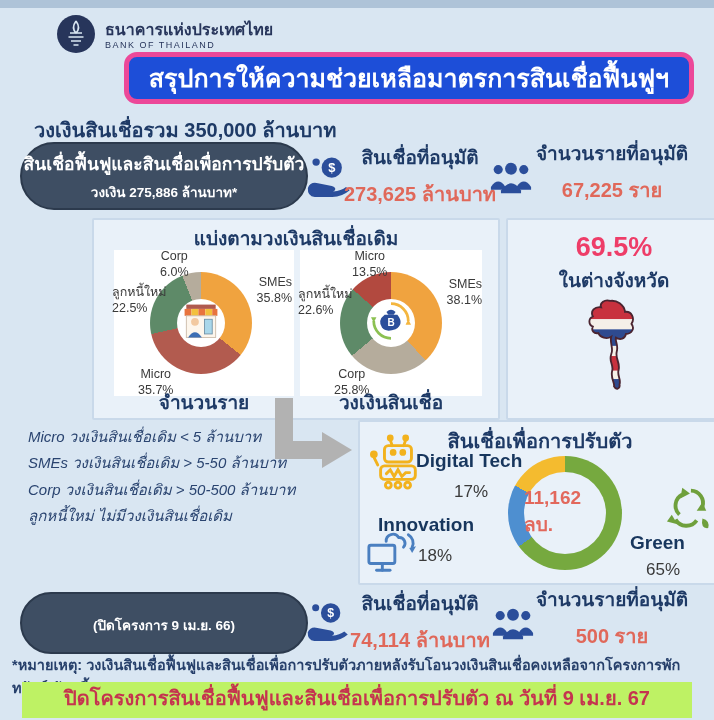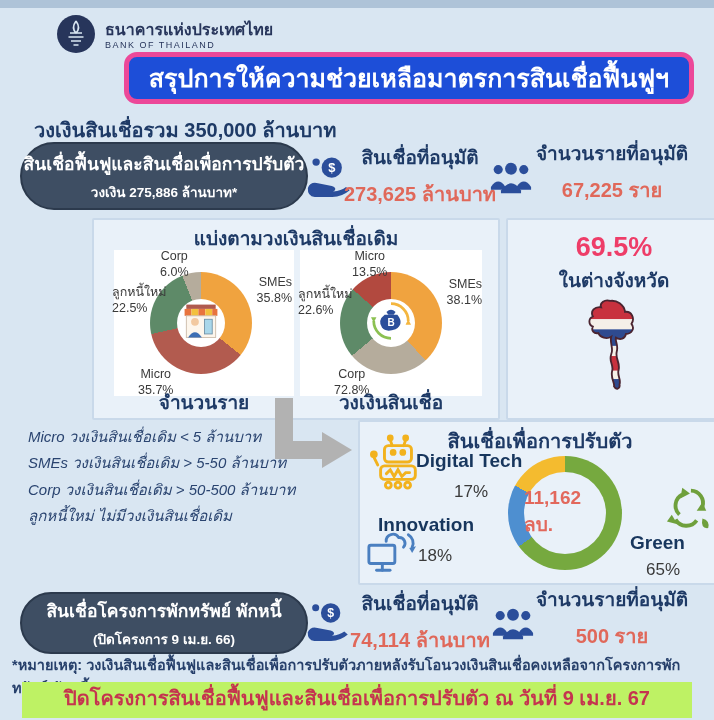--- a/index.html
+++ b/index.html
@@ -169,21 +169,21 @@
       <div class="slice-label" style="top:26px;right:0;text-align:right;">
         <span>SMEs</span>
           <span>38.1%</span>
       </div>
       <div class="slice-label" style="top:36px;left:-2px;text-align:left;">
         <span>ลูกหนี้ใหม่</span>
           <span>22.6%</span>
       </div>
       <div class="slice-label" style="bottom:-2px;left:34px;">
         <span>Corp</span>
-          <span>72.8%</span>
+          <span>25.8%</span>
       </div>
     </div>
 
     <div class="chart-caption" style="left:20px;bottom:1px;width:180px;">จำนวนราย</div>
     <div class="chart-caption" style="left:206px;bottom:1px;width:182px;">วงเงินสินเชื่อ</div>
   </div>
 
   <div class="panel-box" style="left:478px;top:218px;width:216px;height:202px;">
     <div class="prov-pct">69.5%</div>
     <div class="prov-line" style="margin-top:2px;">ในต่างจังหวัด</div>
@@ -281,21 +281,20 @@
         </g>
         <polygon points="17,4 25,10 15,15" fill="#6FA03C"></polygon>
         <polygon points="42,28 32,28 38,19" fill="#6FA03C"></polygon>
         <polygon points="6,32 12,42 1,39" fill="#6FA03C"></polygon>
         <path d="M38,36 q8,2 6,10 q-8,1 -6,-10 z" fill="#6FA03C"></path>
       </svg>
     </span>
   </div>
 
   <div class="dark-pill" style="top:592px;width:288px;height:62px;">
-    <span class="pill-l1">สินเชื่อโครงการพักทรัพย์ พักหนี้</span>
     <span class="pill-l2">(ปิดโครงการ 9 เม.ย. 66)</span>
   </div>
 
   <span class="abs" style="left:306px;top:598px;">
     <svg width="44" height="44" viewBox="0 0 50 46">
       <circle cx="11" cy="9" r="4" fill="#2B4E9B"></circle>
       <circle cx="28" cy="15" r="11" fill="#2B4E9B"></circle>
       <text x="28" y="20" font-size="14" font-weight="bold" fill="#FFFFFF" text-anchor="middle" font-family="Liberation Sans,sans-serif">$</text>
       <path d="M2,37 q3,-7 11,-5 l15,3 q5,1.5 3.5,4.5 l-2,1.5 q9,-1 14,-5 l4,3.5 q-8,7 -19,7.5 l-19,0 q-8,-1 -7.5,-10 z" fill="#2B4E9B"></path>
     </svg>

